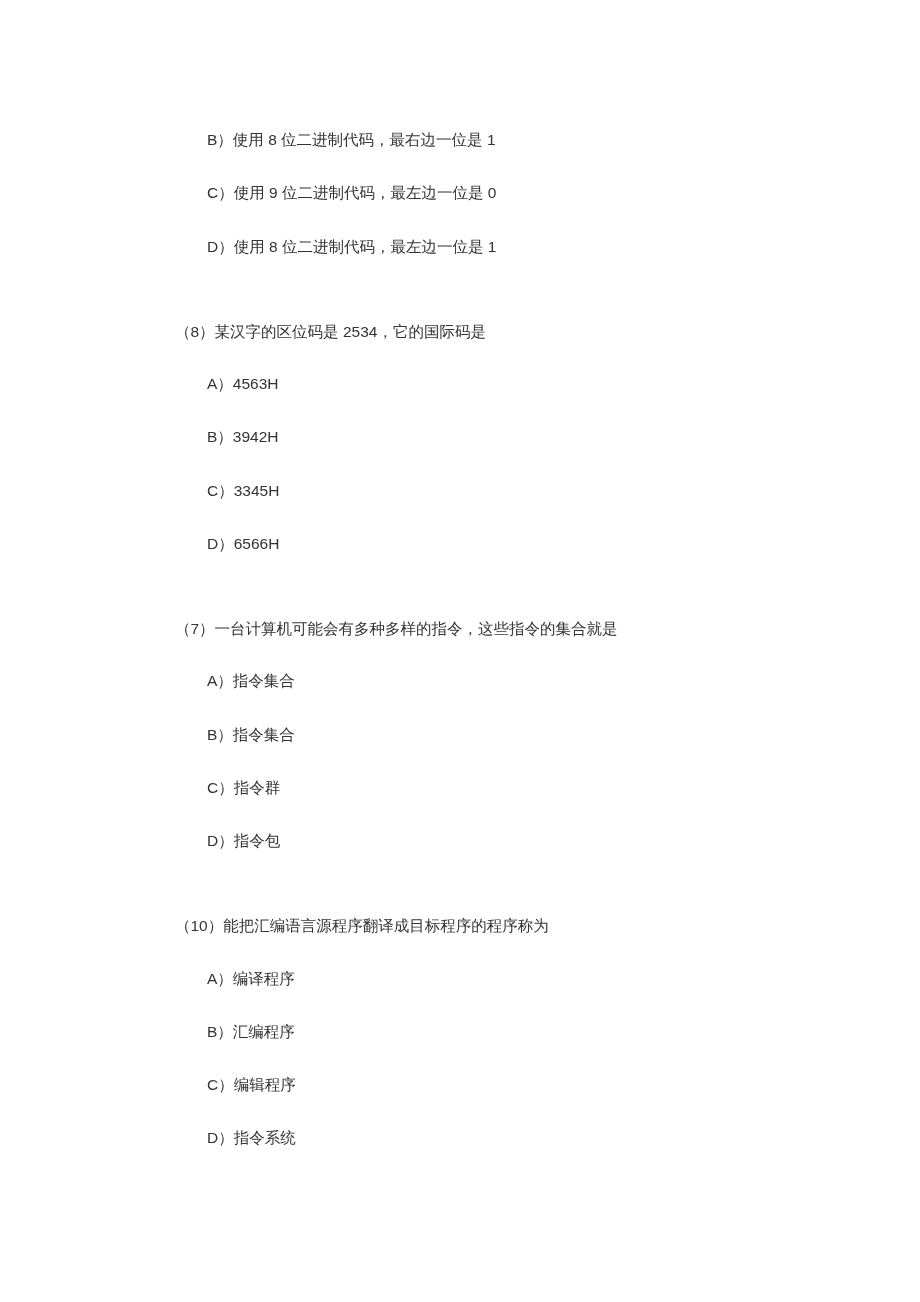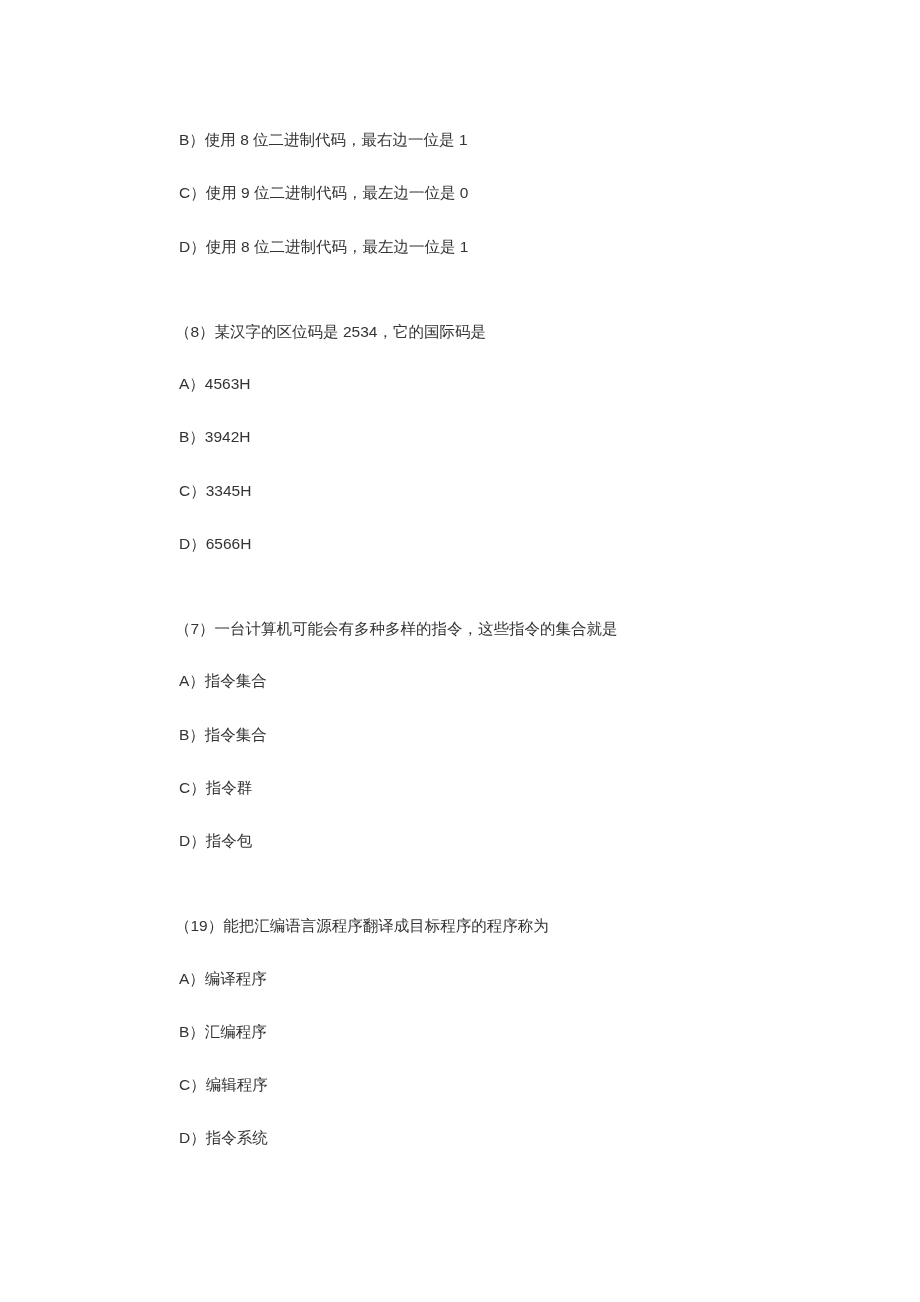--- a/index.html
+++ b/index.html
@@ -14,20 +14,21 @@
       font-family: "Microsoft YaHei", "微软雅黑", Arial, sans-serif;
       font-size: 15.5px;
       color: #333333;
       padding-top: 128px;
       padding-left: 175px;
       line-height: 1.5;
     }
     .option {
       margin-bottom: 30px;
       padding-left: 4px;
+      margin-left: 28px;
     }
     .question {
       margin-bottom: 29px;
     }
     .section-gap {
       height: 32px;
     }
   </style>
 </head>
 <body>
@@ -47,17 +48,17 @@
 <div class="section-gap"></div>
 
 <div class="question">（7）一台计算机可能会有多种多样的指令，这些指令的集合就是</div>
 <div class="option">A）指令集合</div>
 <div class="option">B）指令集合</div>
 <div class="option">C）指令群</div>
 <div class="option">D）指令包</div>
 
 <div class="section-gap"></div>
 
-<div class="question">（19）能把汇编语言源程序翻译成目标程序的程序称为</div>
+<div class="question">（10）能把汇编语言源程序翻译成目标程序的程序称为</div>
 <div class="option">A）编译程序</div>
 <div class="option">B）汇编程序</div>
 <div class="option">C）编辑程序</div>
 <div class="option">D）指令系统</div>
 
 </body></html>

